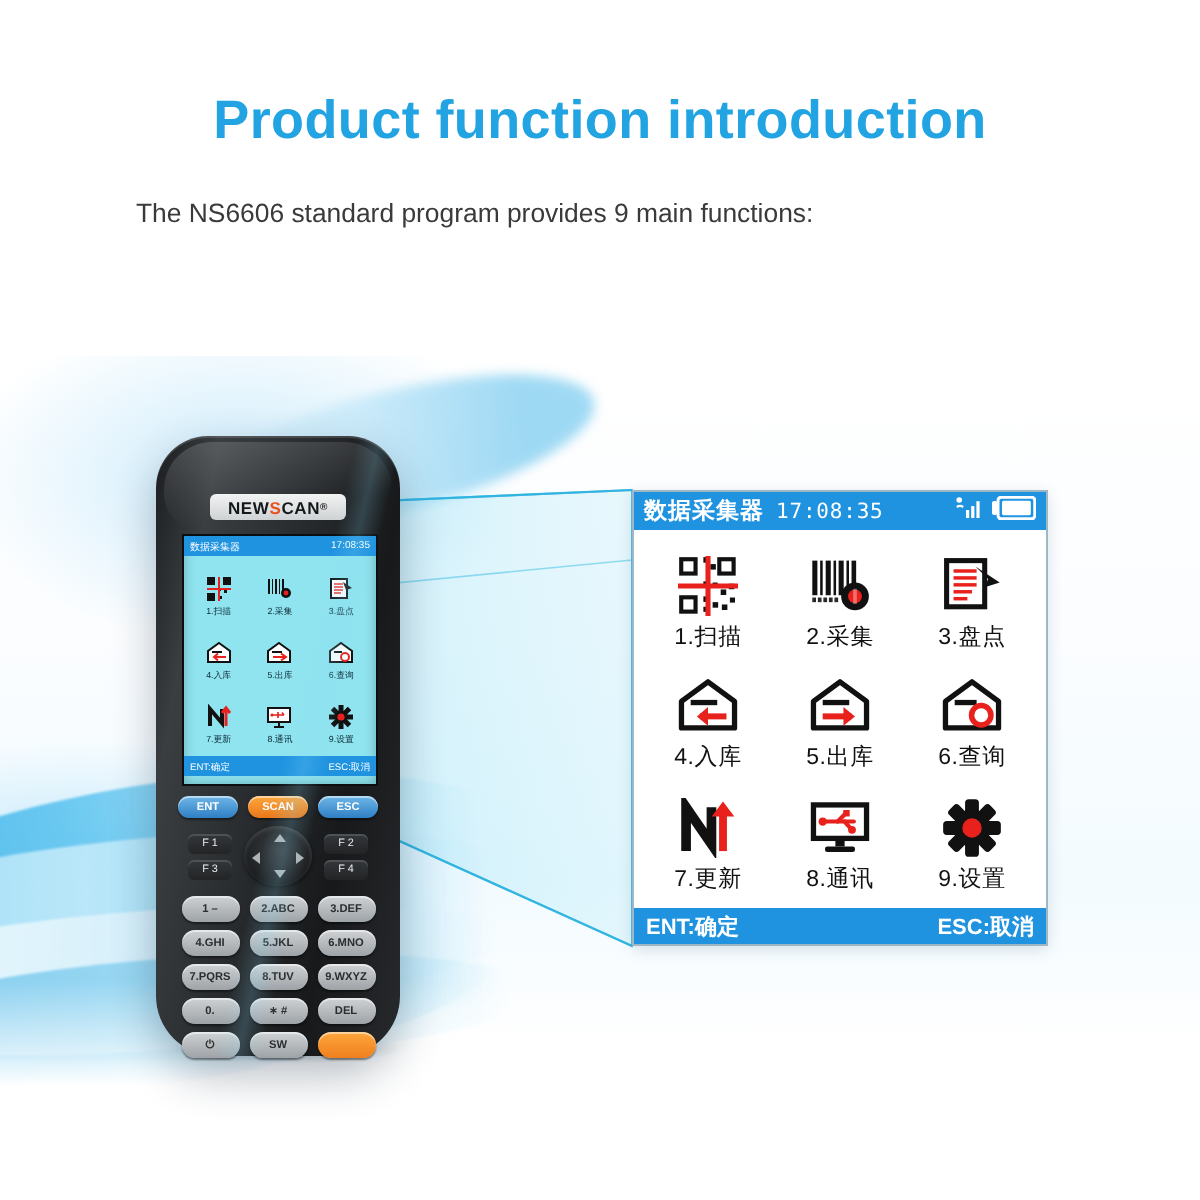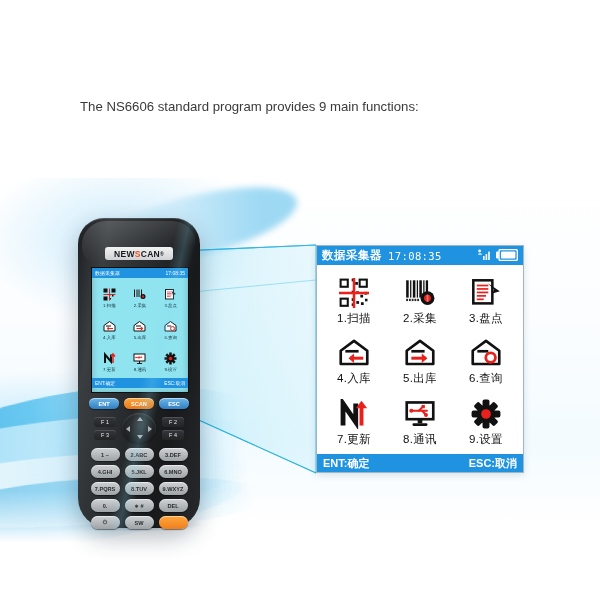--- a/index.html
+++ b/index.html
@@ -36,21 +36,21 @@
        background:linear-gradient(100deg,rgba(255,255,255,0) 0%, #bfe6f8 45%, #7fcdf0 80%);
        transform:rotate(-14deg);opacity:.75;filter:blur(3px);}
   .bg-fade-bottom{position:absolute;left:0;top:490px;width:600px;height:60px;
        background:linear-gradient(180deg,rgba(255,255,255,0) 0%,#ffffff 88%);}
 
   
   .title{
     position:absolute;left:0;top:45px;width:600px;text-align:center;
     color:#22a3e2;font-size:27px;font-weight:bold;letter-spacing:.2px;
   }
-  .para{position:absolute;color:#3a3a3a;font-size:13.2px;line-height:20px;margin-left:12px;}
+  .para{position:absolute;color:#3a3a3a;font-size:13.2px;line-height:20px;}
   .p1{left:68px;top:97px;width:470px;}
   .p2{left:68px;top:130px;width:480px;}
 
   
   .beam{position:absolute;pointer-events:none;}
   .beam svg{display:block;}
 
   
   .device{
     position:absolute;left:78px;top:218px;width:122px;height:310px;
@@ -153,20 +153,21 @@
 <div id="root">
 
   <div class="bg-wash"></div>
   <div class="swoosh sw-top"></div>
   <div class="swoosh sw1"></div>
   <div class="swoosh sw2"></div>
   <div class="swoosh sw3"></div>
   <div class="swoosh sw4"></div>
   <div class="bg-fade-bottom"></div>
 
+  <div class="title">Product function introduction</div>
   <div class="para p1">The NS6606 standard program provides 9 main functions:</div>
 
   <div class="beam" style="left:100px;top:240px;width:430px;height:250px;">
     <svg width="430" height="250" viewBox="0 0 430 250">
       <defs>
         <linearGradient id="bg1" x1="0" y1="0" x2="1" y2="0">
           <stop offset="0%" stop-color="#7fd8f2" stop-opacity="0.42"></stop>
           <stop offset="100%" stop-color="#9ee3f6" stop-opacity="0.22"></stop>
         </linearGradient>
       </defs>

